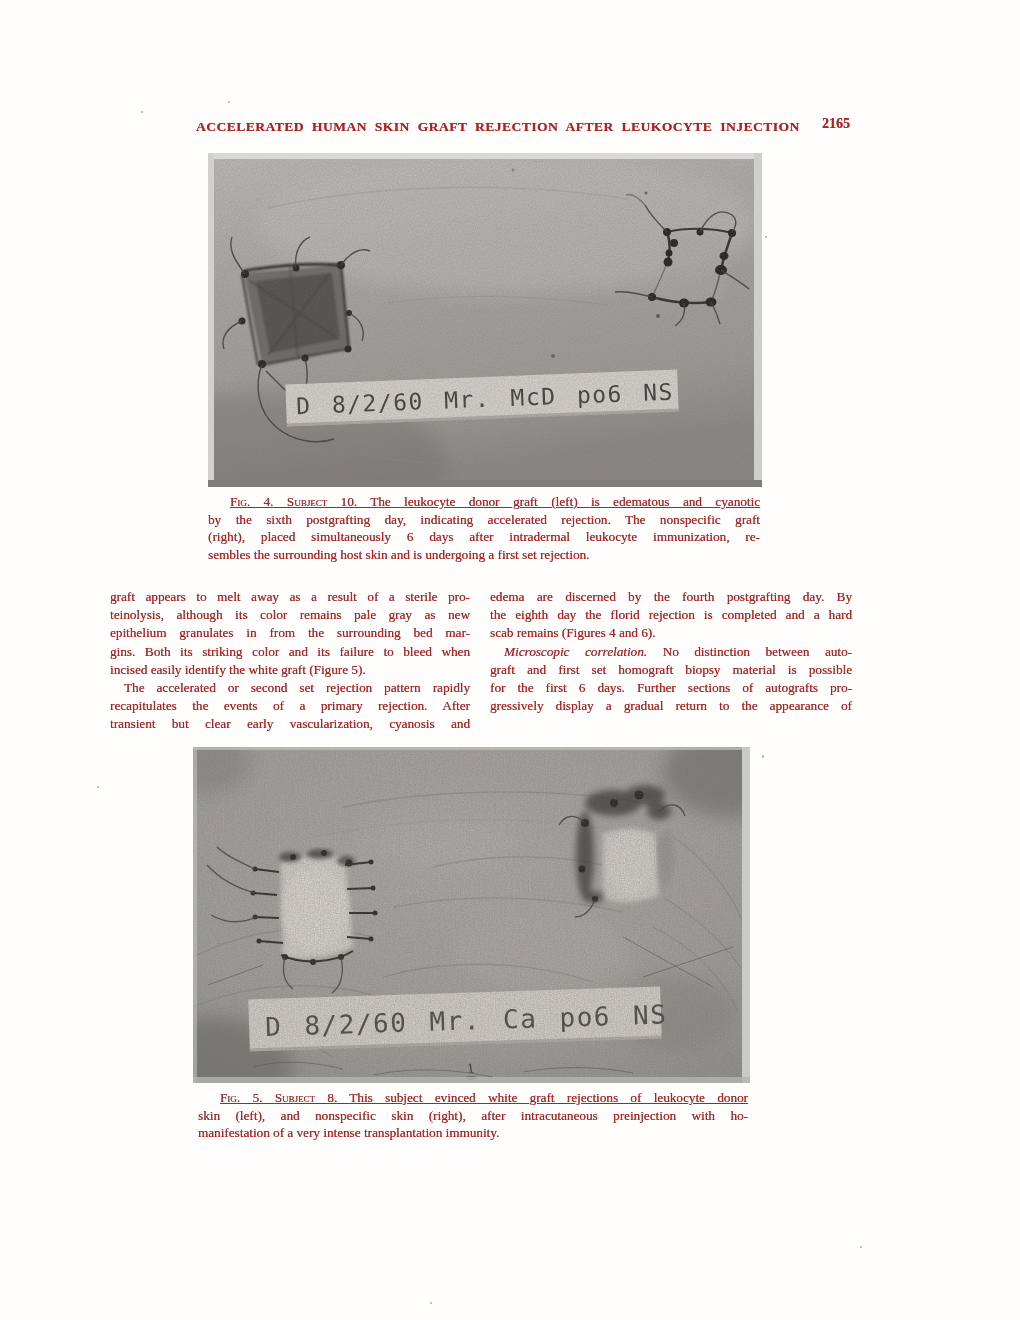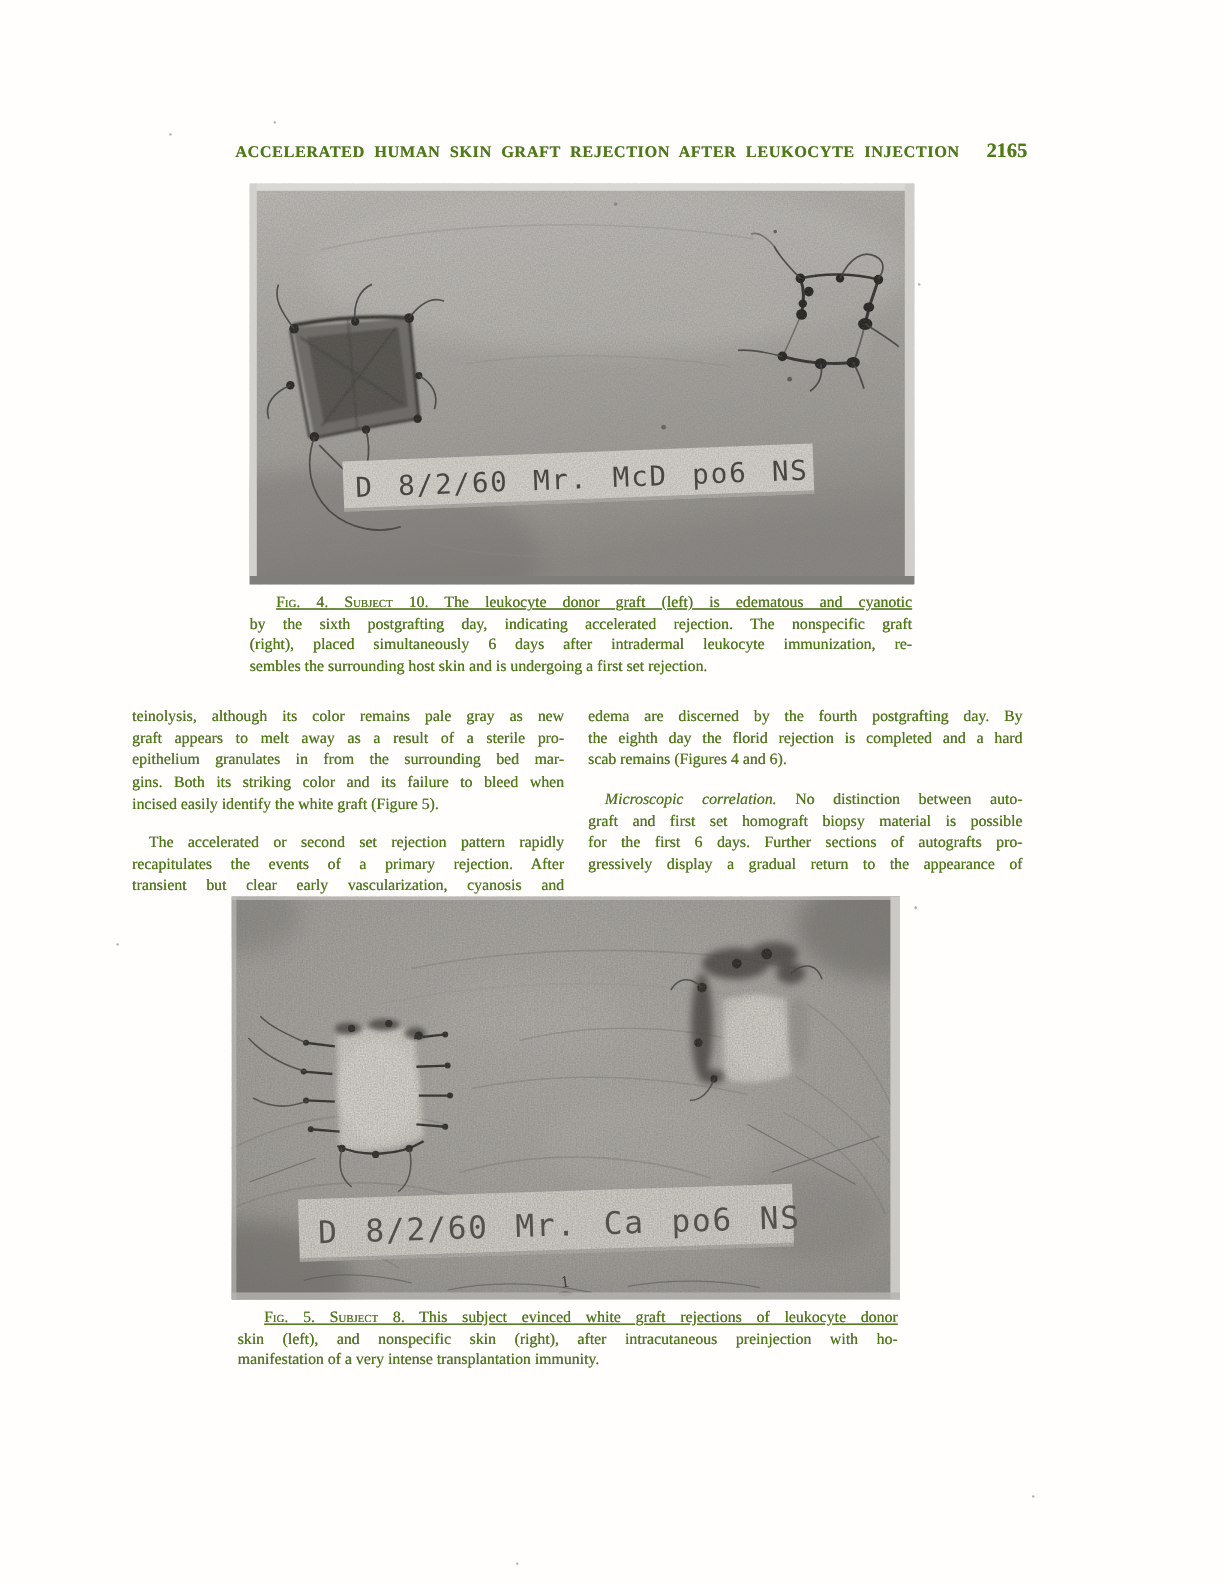--- a/index.html
+++ b/index.html
@@ -1,27 +1,27 @@
 <!DOCTYPE html>
 <html><head>
 <meta charset="utf-8">
 <style>
   html,body{margin:0;padding:0;background:#ffffff;}
   .page{
     position:relative;width:1020px;height:1320px;background:#fffefd;
-    font-family:"Liberation Serif","DejaVu Serif",serif;color:#4d7c0f;overflow:hidden;
+    font-family:"Liberation Serif","DejaVu Serif",serif;color:#b91c1c;overflow:hidden;
   }
   
   .hdr-title{
     position:absolute;left:196px;top:119px;white-space:nowrap;
     font-size:13.5px;font-weight:700;letter-spacing:.5px;word-spacing:4px;
     text-shadow:.2px 0 0 rgba(0,0,0,.5);
   }
   .hdr-num{
-    position:absolute;left:822px;top:116px;font-size:17px;font-weight:700;
+    position:absolute;left:822px;top:116px;font-size:14px;font-weight:700;
     text-shadow:.2px 0 0 rgba(0,0,0,.5);
   }
   
   .photo{position:absolute;}
   .photo svg{display:block;}
   .photo1{left:208px;top:153px;width:554px;height:334px;}
   .photo2{left:193px;top:747px;width:557px;height:336px;}
   .typed{font-family:"DejaVu Sans Mono","Liberation Mono",monospace;letter-spacing:1.5px;word-spacing:5px;}
   
   .caption{position:absolute;}
@@ -37,21 +37,21 @@
   .sc{font-variant:small-caps;}
   
   .col{position:absolute;top:588px;}
   .col-left{left:110px;width:360px;}
   .col-right{left:490px;width:362px;}
   .b-line{
     font-size:13.2px;line-height:18.2px;white-space:nowrap;
     text-align:justify;text-align-last:justify;
     text-shadow:.25px 0 0 rgba(0,0,0,.55);
   }
-  .b-line.first{padding-left:14px;margin-top:14px;}
+  .b-line.first{padding-left:14px;}
   .b-line.last{text-align-last:left;}
   .ital{font-style:italic;}
   
   .speck{position:absolute;border-radius:50%;background:#6d6c6a;opacity:.55;}
   .sp1{left:228px;top:101px;width:2px;height:2px;}
   .sp2{left:141px;top:111px;width:2px;height:2px;}
   .sp3{left:765px;top:236px;width:2px;height:2px;}
   .sp4{left:762px;top:755px;width:2px;height:3px;}
   .sp5{left:860px;top:1246px;width:2px;height:2px;}
   .sp6{left:430px;top:1302px;width:2px;height:2px;}
@@ -192,22 +192,22 @@
   <figure style="margin:0">
   <figcaption class="caption cap1">
     <div class="cap-line first"><span class="sc">Fig. 4.</span> <span class="sc">Subject 10.</span> <span>The leukocyte donor graft (left) is edematous and cyanotic</span></div>
     <div class="cap-line">by the sixth postgrafting day, indicating accelerated rejection. The nonspecific graft</div>
     <div class="cap-line">(right), placed simultaneously 6 days after intradermal leukocyte immunization, re-</div>
     <div class="cap-line last">sembles the surrounding host skin and is undergoing a first set rejection.</div>
   </figcaption>
   </figure>
 
   <div class="col col-left">
+    <div class="b-line">graft appears to melt away as a result of a sterile pro-</div>
     <div class="b-line">teinolysis, although its color remains pale gray as new</div>
-    <div class="b-line">graft appears to melt away as a result of a sterile pro-</div>
     <div class="b-line">epithelium granulates in from the surrounding bed mar-</div>
     <div class="b-line">gins. Both its striking color and its failure to bleed when</div>
     <div class="b-line last">incised easily identify the white graft (Figure 5).</div>
     <div class="b-line first">The accelerated or second set rejection pattern rapidly</div>
     <div class="b-line">recapitulates the events of a primary rejection. After</div>
     <div class="b-line">transient but clear early vascularization, cyanosis and</div>
   </div>
 
   <div class="col col-right">
     <div class="b-line">edema are discerned by the fourth postgrafting day. By</div>

